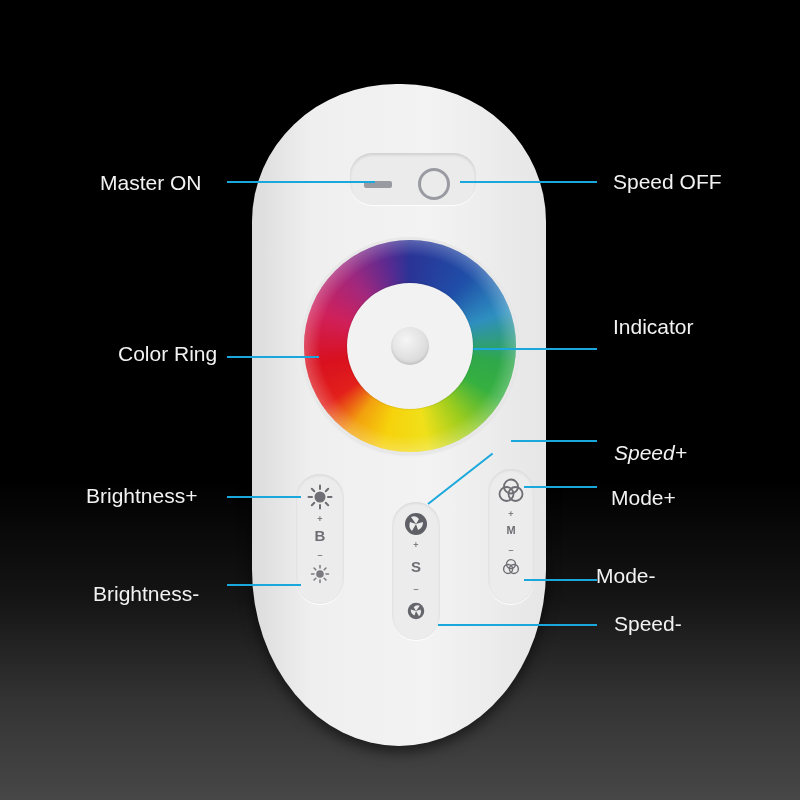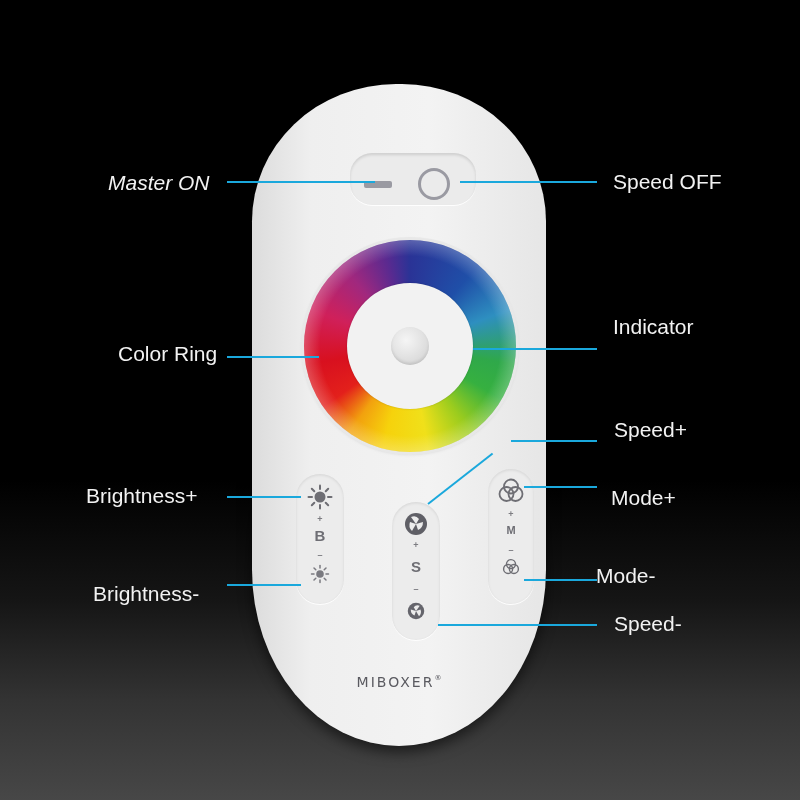--- a/index.html
+++ b/index.html
@@ -208,46 +208,43 @@
       <div class="glyph small-mark" style="top:76px">–</div>
       <svg class="icon-svg" style="top:89px" width="18" height="18" viewBox="0 0 28 28">
         <g fill="none" stroke="#6e6e74" stroke-width="2.2">
           <circle cx="14" cy="9.5" r="7"></circle>
           <circle cx="9.5" cy="17" r="7"></circle>
           <circle cx="18.5" cy="17" r="7"></circle>
         </g>
       </svg>
     </div>
 
-    <div class="logo">
-      <span>MIBOXER</span><sup>®</sup>
-    </div>
   </div>
 
-  <div class="label left" style="left:108px; top:172px;font-style:italic;">Master ON</div>
+  <div class="label left" style="left:100px; top:172px;">Master ON</div>
   <div class="line" style="left:227px; top:181px; width:148px;"></div>
 
   <div class="label left" style="left:118px; top:343px;">Color Ring</div>
   <div class="line" style="left:227px; top:356px; width:92px;"></div>
 
   <div class="label left" style="left:86px; top:485px;">Brightness+</div>
   <div class="line" style="left:227px; top:496px; width:74px;"></div>
 
   <div class="label left" style="left:93px; top:583px;">Brightness-</div>
   <div class="line" style="left:227px; top:584px; width:74px;"></div>
 
   <div class="line" style="left:460px; top:181px; width:137px;"></div>
   <div class="label" style="left:613px; top:171px;">Speed OFF</div>
 
   <div class="line" style="left:438px; top:348px; width:159px;"></div>
   <div class="label" style="left:613px; top:316px;">Indicator</div>
 
   <div class="line-diag" style="left:428px; top:503px; width:82px; transform: rotate(-38deg);"></div>
   <div class="line" style="left:511px; top:440px; width:86px;"></div>
-  <div class="label" style="left:614px; top:419px;">Speed+</div>
+  <div class="label" style="left:614px; top:442px;font-style:italic;">Speed+</div>
 
   <div class="line" style="left:524px; top:486px; width:73px;"></div>
   <div class="label" style="left:611px; top:477px;margin-top:10px;">Mode+</div>
 
   <div class="line" style="left:524px; top:579px; width:73px;"></div>
   <div class="label" style="left:596px; top:565px;">Mode-</div>
 
   <div class="line" style="left:438px; top:624px; width:159px;"></div>
   <div class="label" style="left:614px; top:613px;">Speed-</div>
 </div>

